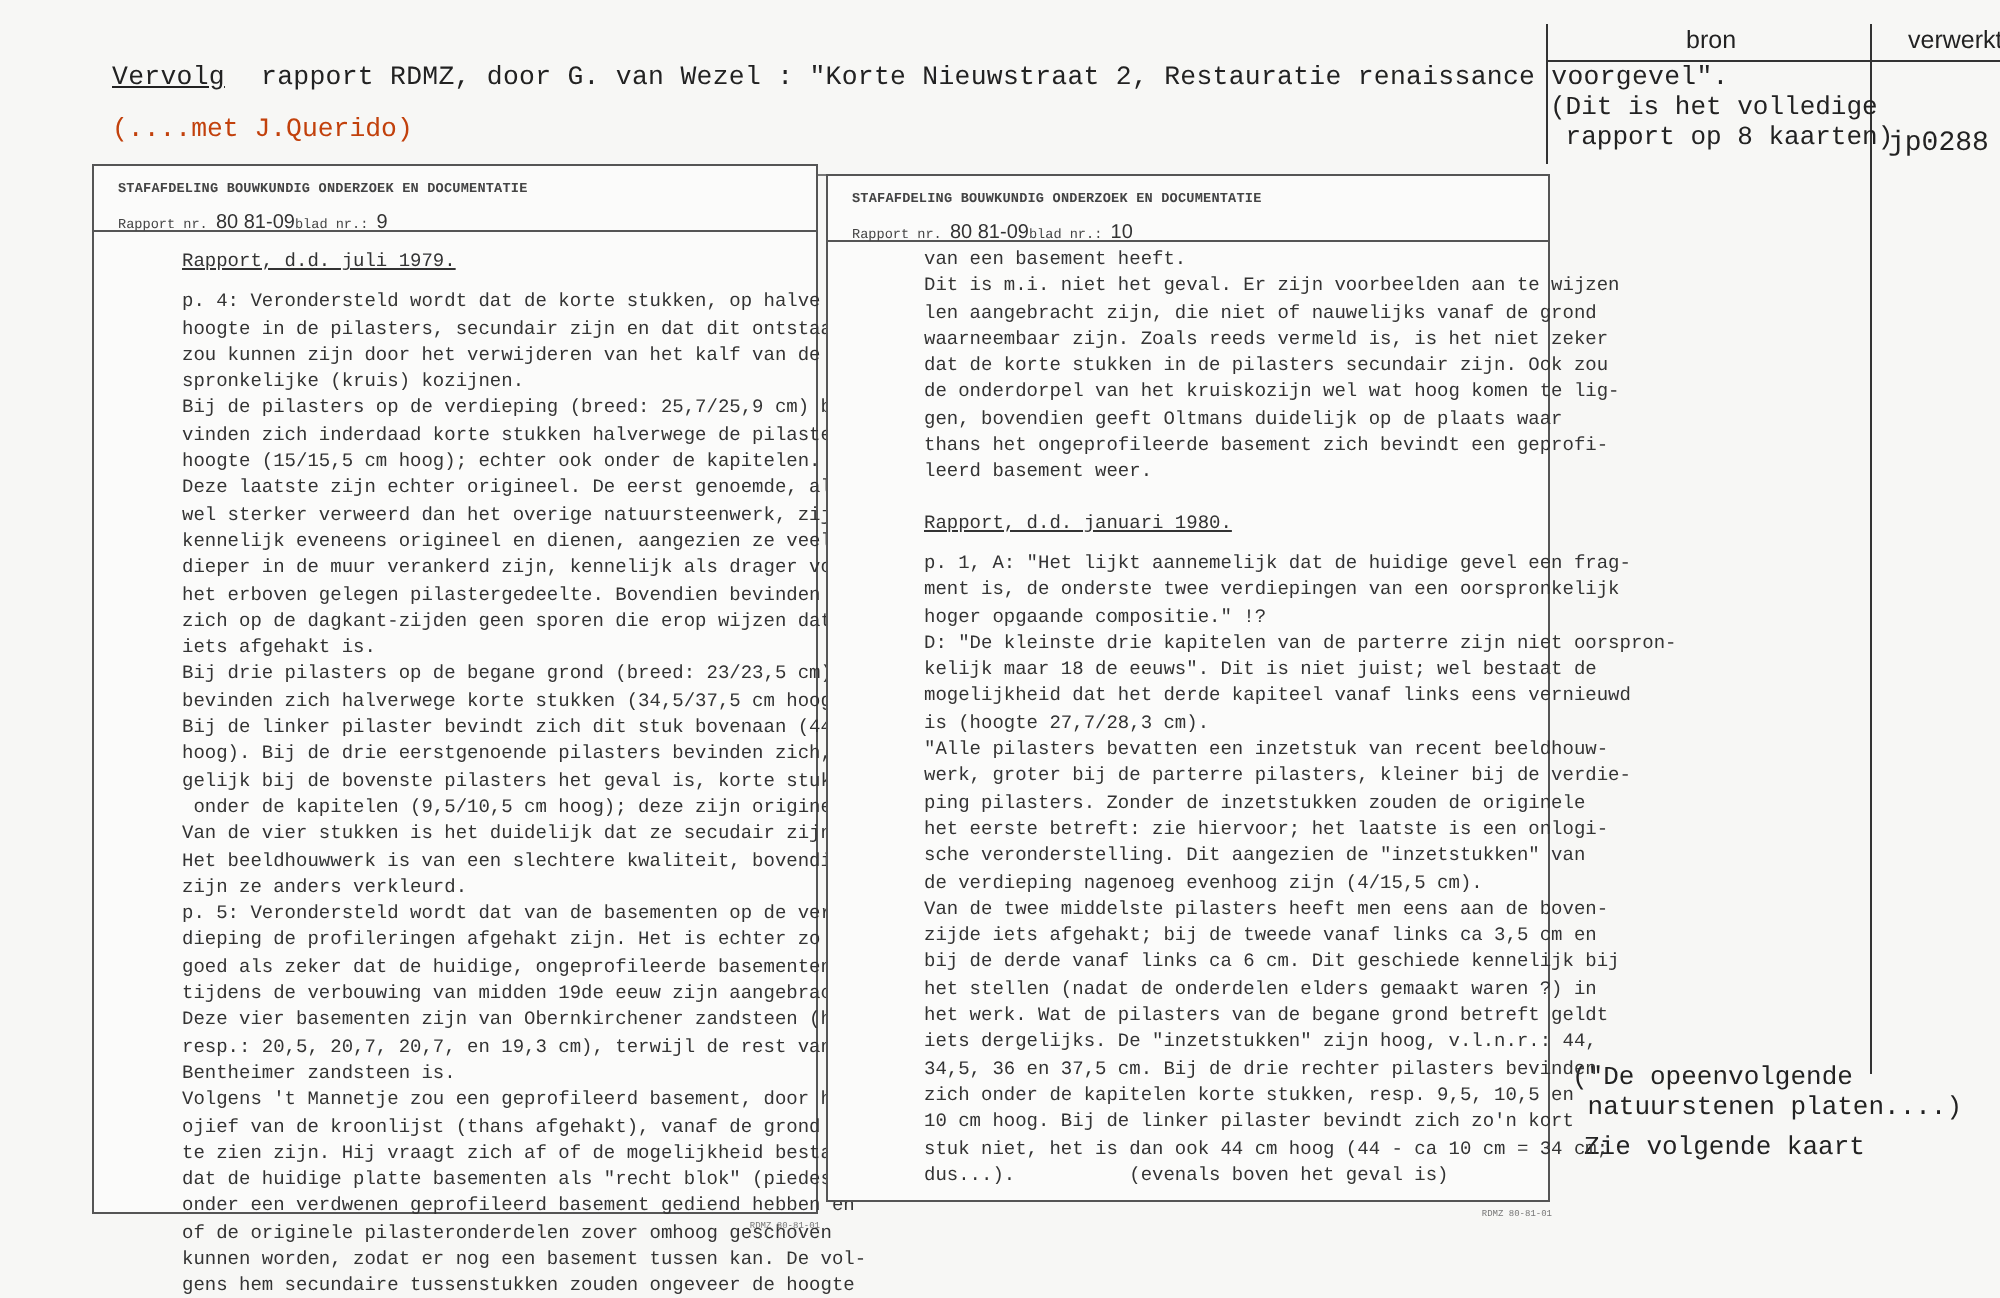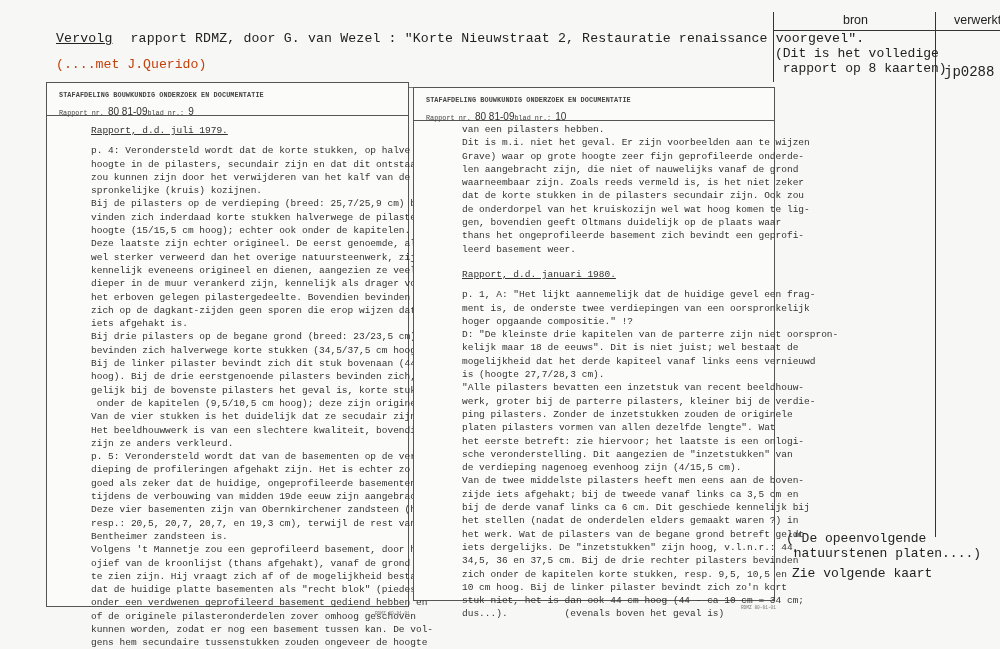--- a/index.html
+++ b/index.html
@@ -149,23 +149,22 @@
   <div class="card-head">
     <div class="dept">STAFAFDELING BOUWKUNDIG ONDERZOEK EN DOCUMENTATIE</div>
     <div class="rapnr">
       <span>Rapport nr.</span>
       <span class="hand">80 81-09</span><span>blad nr.:</span>
       <span class="hand">10</span>
     </div>
   </div>
   <div class="card-body" id="card1-body" style="padding-top:2px; padding-left:48px;">
     <div id="card1-before">
-        <p>van een pilasters hebben.</p>
+        <p>van een basement heeft.</p>
         <p>Dit is m.i. niet het geval. Er zijn voorbeelden aan te wijzen</p>
-        <p>Grave) waar op grote hoogte zeer fijn geprofileerde onderde-</p>
         <p>len aangebracht zijn, die niet of nauwelijks vanaf de grond</p>
         <p>waarneembaar zijn. Zoals reeds vermeld is, is het niet zeker</p>
         <p>dat de korte stukken in de pilasters secundair zijn. Ook zou</p>
         <p>de onderdorpel van het kruiskozijn wel wat hoog komen te lig-</p>
         <p>gen, bovendien geeft Oltmans duidelijk op de plaats waar</p>
         <p>thans het ongeprofileerde basement zich bevindt een geprofi-</p>
         <p>leerd basement weer.</p>
       </div>
     <div class="gap"></div>
     <p class="title">Rapport, d.d. januari 1980.</p>
@@ -173,21 +172,20 @@
         <p>p. 1, A: "Het lijkt aannemelijk dat de huidige gevel een frag-</p>
         <p>ment is, de onderste twee verdiepingen van een oorspronkelijk</p>
         <p>hoger opgaande compositie." !?</p>
         <p>D: "De kleinste drie kapitelen van de parterre zijn niet oorspron-</p>
         <p>kelijk maar 18 de eeuws". Dit is niet juist; wel bestaat de</p>
         <p>mogelijkheid dat het derde kapiteel vanaf links eens vernieuwd</p>
         <p>is (hoogte 27,7/28,3 cm).</p>
         <p>"Alle pilasters bevatten een inzetstuk van recent beeldhouw-</p>
         <p>werk, groter bij de parterre pilasters, kleiner bij de verdie-</p>
         <p>ping pilasters. Zonder de inzetstukken zouden de originele</p>
-        <p>platen pilasters vormen van allen dezelfde lengte". Wat</p>
         <p>het eerste betreft: zie hiervoor; het laatste is een onlogi-</p>
         <p>sche veronderstelling. Dit aangezien de "inzetstukken" van</p>
         <p>de verdieping nagenoeg evenhoog zijn (4/15,5 cm).</p>
         <p>Van de twee middelste pilasters heeft men eens aan de boven-</p>
         <p>zijde iets afgehakt; bij de tweede vanaf links ca 3,5 cm en</p>
         <p>bij de derde vanaf links ca 6 cm. Dit geschiede kennelijk bij</p>
         <p>het stellen (nadat de onderdelen elders gemaakt waren ?) in</p>
         <p>het werk. Wat de pilasters van de begane grond betreft geldt</p>
         <p>iets dergelijks. De "inzetstukken" zijn hoog, v.l.n.r.: 44,</p>
         <p>34,5, 36 en 37,5 cm. Bij de drie rechter pilasters bevinden</p>

